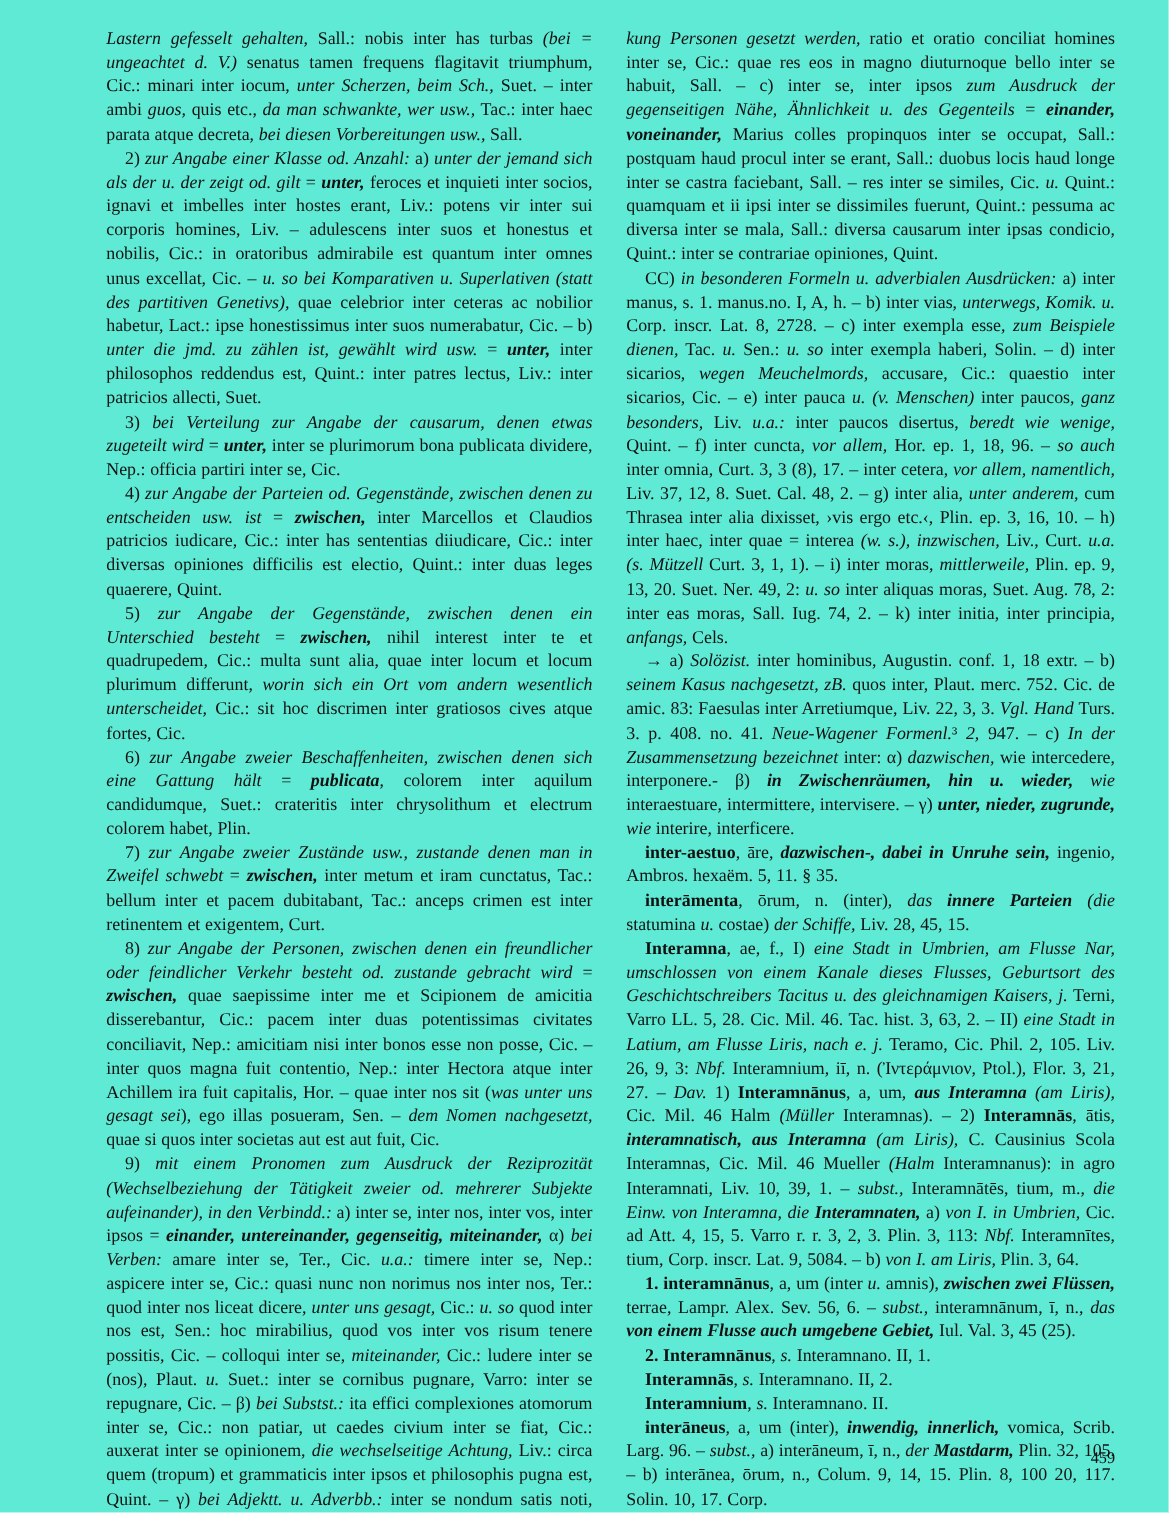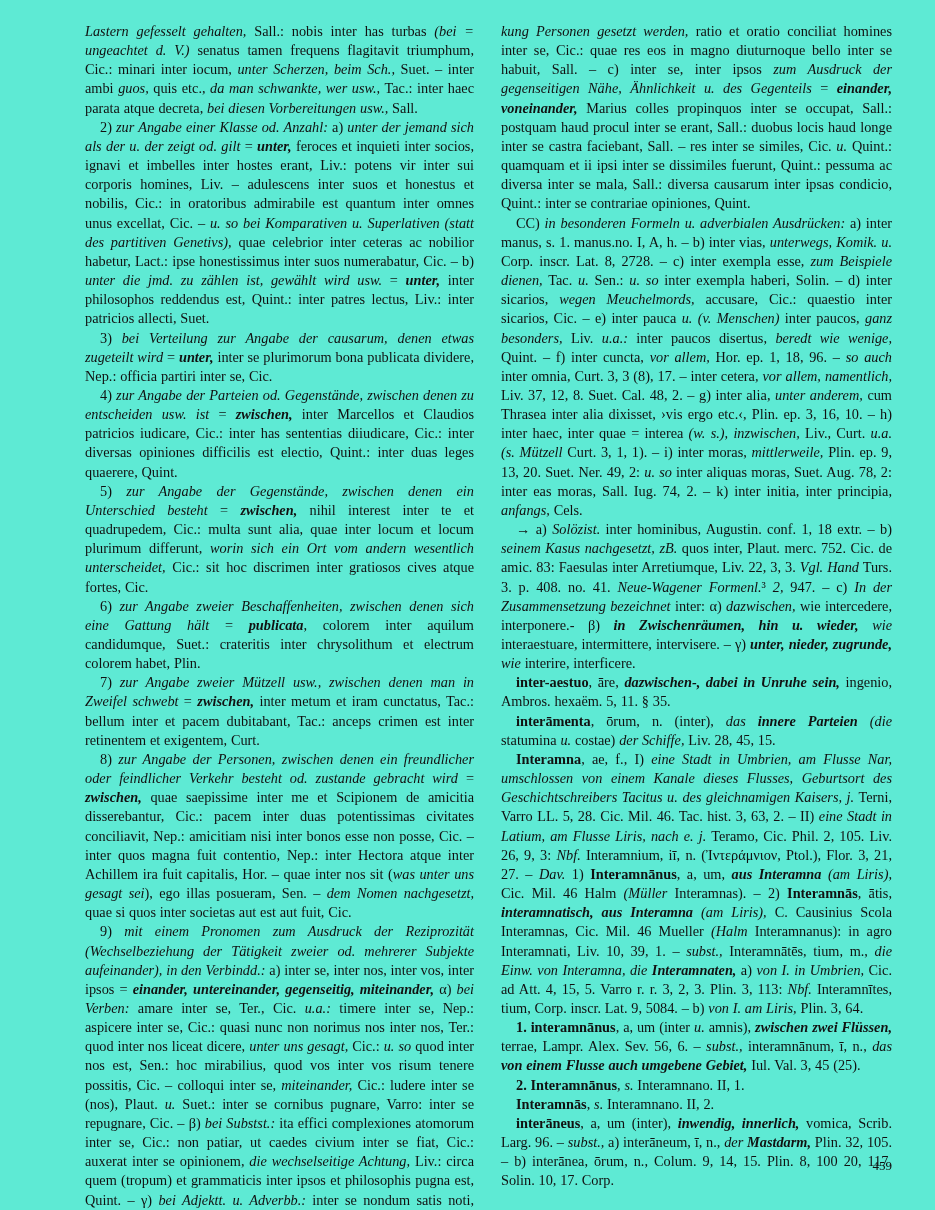--- a/index.html
+++ b/index.html
@@ -45,30 +45,31 @@
 <body>
 
 <div class="page">
   <div class="col col-left">
       <p class="par"><i>Lastern gefesselt gehalten,</i> Sall.: nobis inter has turbas <i>(bei = ungeachtet d. V.)</i> senatus tamen frequens flagitavit triumphum, Cic.: minari inter iocum, <i>unter Scherzen, beim Sch.,</i> Suet. – inter ambi <i>guos,</i> quis etc., <i>da man schwankte, wer usw.,</i> Tac.: inter haec parata atque decreta, <i>bei diesen Vorbereitungen usw.,</i> Sall.</p>
       <p class="par ind">2) <i>zur Angabe einer Klasse od. Anzahl:</i> a) <i>unter der jemand sich als der u. der zeigt od. gilt</i> = <b><i>unter,</i></b> feroces et inquieti inter socios, ignavi et imbelles inter hostes erant, Liv.: potens vir inter sui corporis homines, Liv. – adulescens inter suos et honestus et nobilis, Cic.: in oratoribus admirabile est quantum inter omnes unus excellat, Cic. – <i>u. so bei Komparativen u. Superlativen (statt des partitiven Genetivs),</i> quae celebrior inter ceteras ac nobilior habetur, Lact.: ipse honestissimus inter suos numerabatur, Cic. – b) <i>unter die jmd. zu zählen ist, gewählt wird usw.</i> = <b><i>unter,</i></b> inter philosophos reddendus est, Quint.: inter patres lectus, Liv.: inter patricios allecti, Suet.</p>
       <p class="par ind">3) <i>bei Verteilung zur Angabe der causarum, denen etwas zugeteilt wird</i> = <b><i>unter,</i></b> inter se plurimorum bona publicata dividere, Nep.: officia partiri inter se, Cic.</p>
       <p class="par ind">4) <i>zur Angabe der Parteien od. Gegenstände, zwischen denen zu entscheiden usw. ist</i> = <b><i>zwischen,</i></b> inter Marcellos et Claudios patricios iudicare, Cic.: inter has sententias diiudicare, Cic.: inter diversas opiniones difficilis est electio, Quint.: inter duas leges quaerere, Quint.</p>
       <p class="par ind">5) <i>zur Angabe der Gegenstände, zwischen denen ein Unterschied besteht</i> = <b><i>zwischen,</i></b> nihil interest inter te et quadrupedem, Cic.: multa sunt alia, quae inter locum et locum plurimum differunt, <i>worin sich ein Ort vom andern wesentlich unterscheidet,</i> Cic.: sit hoc discrimen inter gratiosos cives atque fortes, Cic.</p>
       <p class="par ind">6) <i>zur Angabe zweier Beschaffenheiten, zwischen denen sich eine Gattung hält</i> = <b><i>publicata</i></b>, colorem inter aquilum candidumque, Suet.: crateritis inter chrysolithum et electrum colorem habet, Plin.</p>
-      <p class="par ind">7) <i>zur Angabe zweier Mützell usw., zwischen denen man in Zweifel schwebt</i> = <b><i>zwischen,</i></b> inter metum et iram cunctatus, Tac.: bellum inter et pacem dubitabant, Tac.: anceps crimen est inter retinentem et exigentem, Curt.</p>
+      <p class="par ind">7) <i>zur Angabe zweier Zustände usw., zustande denen man in Zweifel schwebt</i> = <b><i>zwischen,</i></b> inter metum et iram cunctatus, Tac.: bellum inter et pacem dubitabant, Tac.: anceps crimen est inter retinentem et exigentem, Curt.</p>
       <p class="par ind">8) <i>zur Angabe der Personen, zwischen denen ein freundlicher oder feindlicher Verkehr besteht od. zustande gebracht wird</i> = <b><i>zwischen,</i></b> quae saepissime inter me et Scipionem de amicitia disserebantur, Cic.: pacem inter duas potentissimas civitates conciliavit, Nep.: amicitiam nisi inter bonos esse non posse, Cic. – inter quos magna fuit contentio, Nep.: inter Hectora atque inter Achillem ira fuit capitalis, Hor. – quae inter nos sit (<i>was unter uns gesagt sei</i>), ego illas posueram, Sen. – <i>dem Nomen nachgesetzt,</i> quae si quos inter societas aut est aut fuit, Cic.</p>
       <p class="par ind">9) <i>mit einem Pronomen zum Ausdruck der Reziprozität (Wechselbeziehung der Tätigkeit zweier od. mehrerer Subjekte aufeinander), in den Verbindd.:</i> a) inter se, inter nos, inter vos, inter ipsos = <b><i>einander, untereinander, gegenseitig, miteinander,</i></b> α) <i>bei Verben:</i> amare inter se, Ter., Cic. <i>u.a.:</i> timere inter se, Nep.: aspicere inter se, Cic.: quasi nunc non norimus nos inter nos, Ter.: quod inter nos liceat dicere, <i>unter uns gesagt,</i> Cic.: <i>u. so</i> quod inter nos est, Sen.: hoc mirabilius, quod vos inter vos risum tenere possitis, Cic. – colloqui inter se, <i>miteinander,</i> Cic.: ludere inter se (nos), Plaut. <i>u.</i> Suet.: inter se cornibus pugnare, Varro: inter se repugnare, Cic. – β) <i>bei Substst.:</i> ita effici complexiones atomorum inter se, Cic.: non patiar, ut caedes civium inter se fiat, Cic.: auxerat inter se opinionem, <i>die wechselseitige Achtung,</i> Liv.: circa quem (tropum) et grammaticis inter ipsos et philosophis pugna est, Quint. – γ) <i>bei Adjektt. u. Adverbb.:</i> inter se nondum satis noti, Liv.: inter se inimicos esse, Hyg.: placide modesteque inter se rem publicam tractare,  Sall.  Liv. 21, 39, 9. – b) inter se </p>
     </div>
   <div class="col col-right">
       <p class="par"><i>kung Personen gesetzt werden,</i> ratio et oratio conciliat homines inter se, Cic.: quae res eos in magno diuturnoque bello inter se habuit, Sall. – c) inter se, inter ipsos <i>zum Ausdruck der gegenseitigen Nähe, Ähnlichkeit u. des Gegenteils</i> = <b><i>einander, voneinander,</i></b> Marius colles propinquos inter se occupat, Sall.: postquam haud procul inter se erant, Sall.: duobus locis haud longe inter se castra faciebant, Sall. – res inter se similes, Cic. <i>u.</i> Quint.: quamquam et ii ipsi inter se dissimiles fuerunt, Quint.: pessuma ac diversa inter se mala, Sall.: diversa causarum inter ipsas condicio, Quint.: inter se contrariae opiniones, Quint.</p>
       <p class="par ind">CC) <i>in besonderen Formeln u. adverbialen Ausdrücken:</i> a) inter manus, s. 1. manus.no. I, A, h. – b) inter vias, <i>unterwegs, Komik. u.</i> Corp. inscr. Lat. 8, 2728. – c) inter exempla esse, <i>zum Beispiele dienen,</i> Tac. <i>u.</i> Sen.: <i>u. so</i> inter exempla haberi, Solin. – d) inter sicarios, <i>wegen Meuchelmords,</i> accusare, Cic.: quaestio inter sicarios, Cic. – e) inter pauca <i>u. (v. Menschen)</i> inter paucos, <i>ganz besonders,</i> Liv. <i>u.a.:</i> inter paucos disertus, <i>beredt wie wenige,</i> Quint. – f) inter cuncta, <i>vor allem,</i> Hor. ep. 1, 18, 96. – <i>so auch</i> inter omnia, Curt. 3, 3 (8), 17. – inter cetera, <i>vor allem, namentlich,</i> Liv. 37, 12, 8. Suet. Cal. 48, 2. – g) inter alia, <i>unter anderem,</i> cum Thrasea inter alia dixisset, ›vis ergo etc.‹, Plin. ep. 3, 16, 10. – h) inter haec, inter quae = interea <i>(w. s.), inzwischen,</i> Liv., Curt. <i>u.a. (s. Mützell</i> Curt. 3, 1, 1). – i) inter moras, <i>mittlerweile,</i> Plin. ep. 9, 13, 20. Suet. Ner. 49, 2: <i>u. so</i> inter aliquas moras, Suet. Aug. 78, 2: inter eas moras, Sall. Iug. 74, 2. – k) inter initia, inter principia, <i>anfangs,</i> Cels.</p>
       <p class="par ind">→ a) <i>Solözist.</i> inter hominibus, Augustin. conf. 1, 18 extr. – b) <i>seinem Kasus nachgesetzt, zB.</i> quos inter, Plaut. merc. 752. Cic. de amic. 83: Faesulas inter Arretiumque, Liv. 22, 3, 3. <i>Vgl. Hand</i> Turs. 3. p. 408. no. 41. <i>Neue-Wagener Formenl.</i>³ <i>2,</i> 947. – c) <i>In der Zusammensetzung bezeichnet</i> inter: α) <i>dazwischen,</i> wie intercedere, interponere.- β) <b><i>in Zwischenräumen, hin u. wieder,</i></b> <i>wie</i> interaestuare, intermittere, intervisere. – γ) <b><i>unter, nieder, zugrunde,</i></b> <i>wie</i> interire, interficere.</p>
       <p class="par ind"><b>inter-aestuo</b>, āre, <b><i>dazwischen-, dabei in Unruhe sein,</i></b> ingenio, Ambros. hexaëm. 5, 11. § 35.</p>
       <p class="par ind"><b>interāmenta</b>, ōrum, n. (inter), <i>das</i> <b><i>innere Parteien</i></b> <i>(die</i> statumina <i>u.</i> costae) <i>der Schiffe,</i> Liv. 28, 45, 15.</p>
       <p class="par ind"><b>Interamna</b>, ae, f., I) <i>eine Stadt in Umbrien, am Flusse Nar, umschlossen von einem Kanale dieses Flusses, Geburtsort des Geschichtschreibers Tacitus u. des gleichnamigen Kaisers, j.</i> Terni, Varro LL. 5, 28. Cic. Mil. 46. Tac. hist. 3, 63, 2. – II) <i>eine Stadt in Latium, am Flusse Liris, nach e. j.</i> Teramo, Cic. Phil. 2, 105. Liv. 26, 9, 3: <i>Nbf.</i> Interamnium, iī, n. (Ἰντεράμνιον, Ptol.), Flor. 3, 21, 27. – <i>Dav.</i> 1) <b>Interamnānus</b>, a, um, <b><i>aus Interamna</i></b> <i>(am Liris),</i> Cic. Mil. 46 Halm <i>(Müller</i> Interamnas). – 2) <b>Interamnās</b>, ātis, <b><i>interamnatisch, aus Interamna</i></b> <i>(am Liris),</i> C. Causinius Scola Interamnas, Cic. Mil. 46 Mueller <i>(Halm</i> Interamnanus): in agro Interamnati, Liv. 10, 39, 1. – <i>subst.,</i> Interamnātēs, tium, m., <i>die Einw. von Interamna, die</i> <b><i>Interamnaten,</i></b> a) <i>von I. in Umbrien,</i> Cic. ad Att. 4, 15, 5. Varro r. r. 3, 2, 3. Plin. 3, 113: <i>Nbf.</i> Interamnītes, tium, Corp. inscr. Lat. 9, 5084. – b) <i>von I. am Liris,</i> Plin. 3, 64.</p>
       <p class="par ind"><b>1. interamnānus</b>, a, um (inter <i>u.</i> amnis), <b><i>zwischen zwei Flüssen,</i></b> terrae, Lampr. Alex. Sev. 56, 6. – <i>subst.,</i> interamnānum, ī, n., <i>das</i> <b><i>von einem Flusse auch umgebene Gebiet,</i></b> Iul. Val. 3, 45 (25).</p>
       <p class="par ind"><b>2. Interamnānus</b>, <i>s.</i> Interamnano. II, 1.</p>
       <p class="par ind"><b>Interamnās</b>, <i>s.</i> Interamnano. II, 2.</p>
+      <p class="par ind"><b>Interamnium</b>, <i>s.</i> Interamnano. II.</p>
       <p class="par ind"><b>interāneus</b>, a, um (inter), <b><i>inwendig, innerlich,</i></b> vomica, Scrib. Larg. 96. – <i>subst.,</i> a) interāneum, ī, n., <i>der</i> <b><i>Mastdarm,</i></b> Plin. 32, 105. – b) interānea, ōrum, n.,   Colum. 9, 14, 15. Plin. 8, 100  20, 117. Solin. 10, 17. Corp.</p>
     </div>
   <div class="pagenum">459</div>
 </div>
 
 </body></html>

